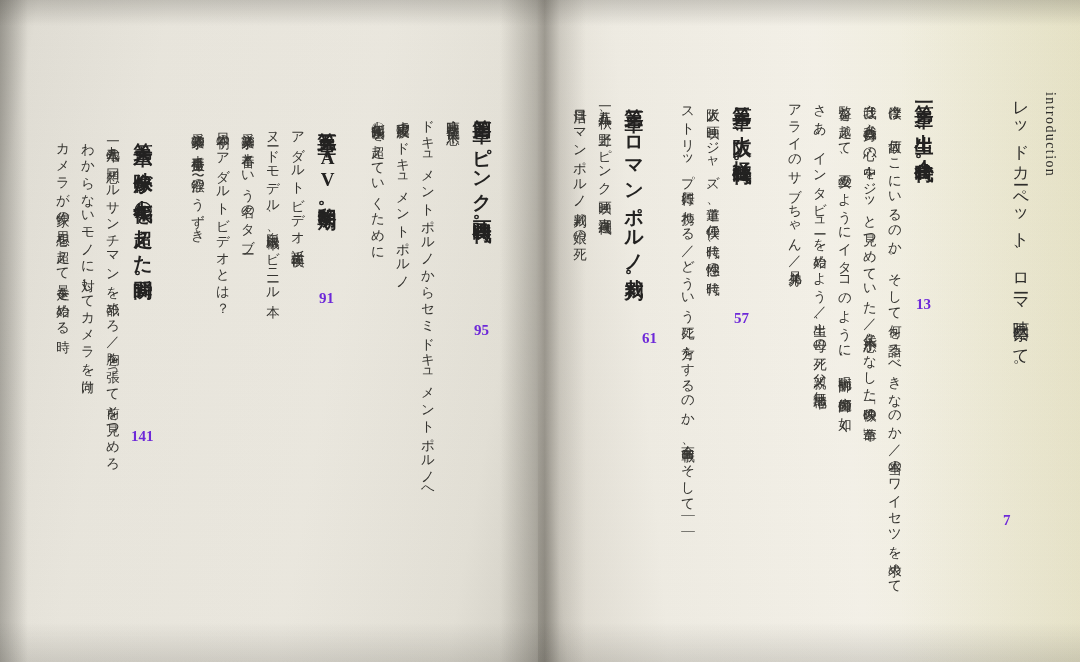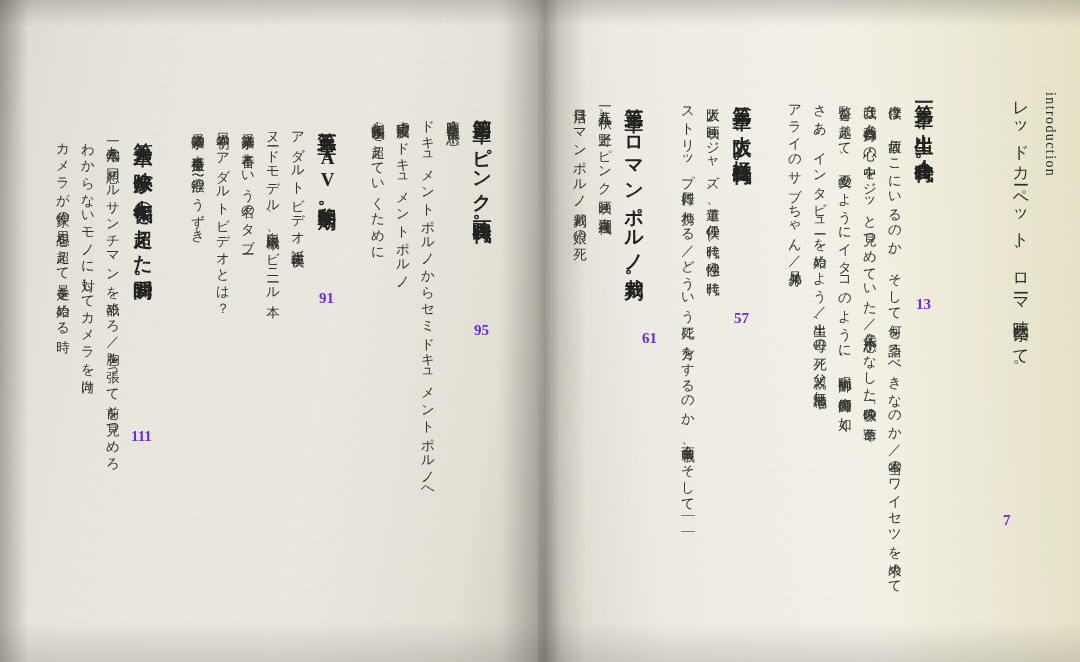--- a/index.html
+++ b/index.html
@@ -166,20 +166,20 @@
   <div class="vtext chapter-title blur-soft" style="left:318px; top:118px; height:165px;">第五章 AV黎明期。</div>
   <div class="pagenum blur-soft" style="left:319px; top:290px;">91</div>
 
   <div class="vtext chapter-sub blur-soft" style="left:291px; top:122px; height:180px;">アダルトビデオ誕生前夜</div>
   <div class="vtext chapter-sub blur-soft" style="left:266px; top:122px; height:230px;">ヌードモデル、自販機本、ビニール本</div>
   <div class="vtext chapter-sub blur-soft" style="left:241px; top:122px; height:220px;">愛染恭子／本番という名のタブー</div>
   <div class="vtext chapter-sub blur-soft" style="left:216px; top:122px; height:210px;">日本初のアダルトビデオとは？</div>
   <div class="vtext chapter-sub blur-soft" style="left:191px; top:122px; height:275px;">愛染恭子の本番生撮り〜淫欲のうずき</div>
 
   <div class="vtext chapter-title blur-soft" style="left:134px; top:128px; height:295px;">第六章 映像が七〇年代を超えた瞬間。</div>
-  <div class="pagenum blur-soft" style="left:131px; top:428px;">111</div>
+  <div class="pagenum blur-soft" style="left:131px; top:428px;">141</div>
 
   <div class="vtext chapter-sub blur-soft" style="left:106px; top:134px; height:400px;">一九七八年の回想／ルサンチマンを舐めろ／胸を張って前を見つめろ</div>
   <div class="vtext chapter-sub blur-soft" style="left:81px; top:134px; height:265px;">わからないモノに対してカメラを向け</div>
   <div class="vtext chapter-sub blur-soft" style="left:56px; top:134px; height:300px;">カメラが作家の思想を超えて暴走を始める時</div>
 
   <div class="paper-grain"></div>
 </div>
 
 </body></html>

